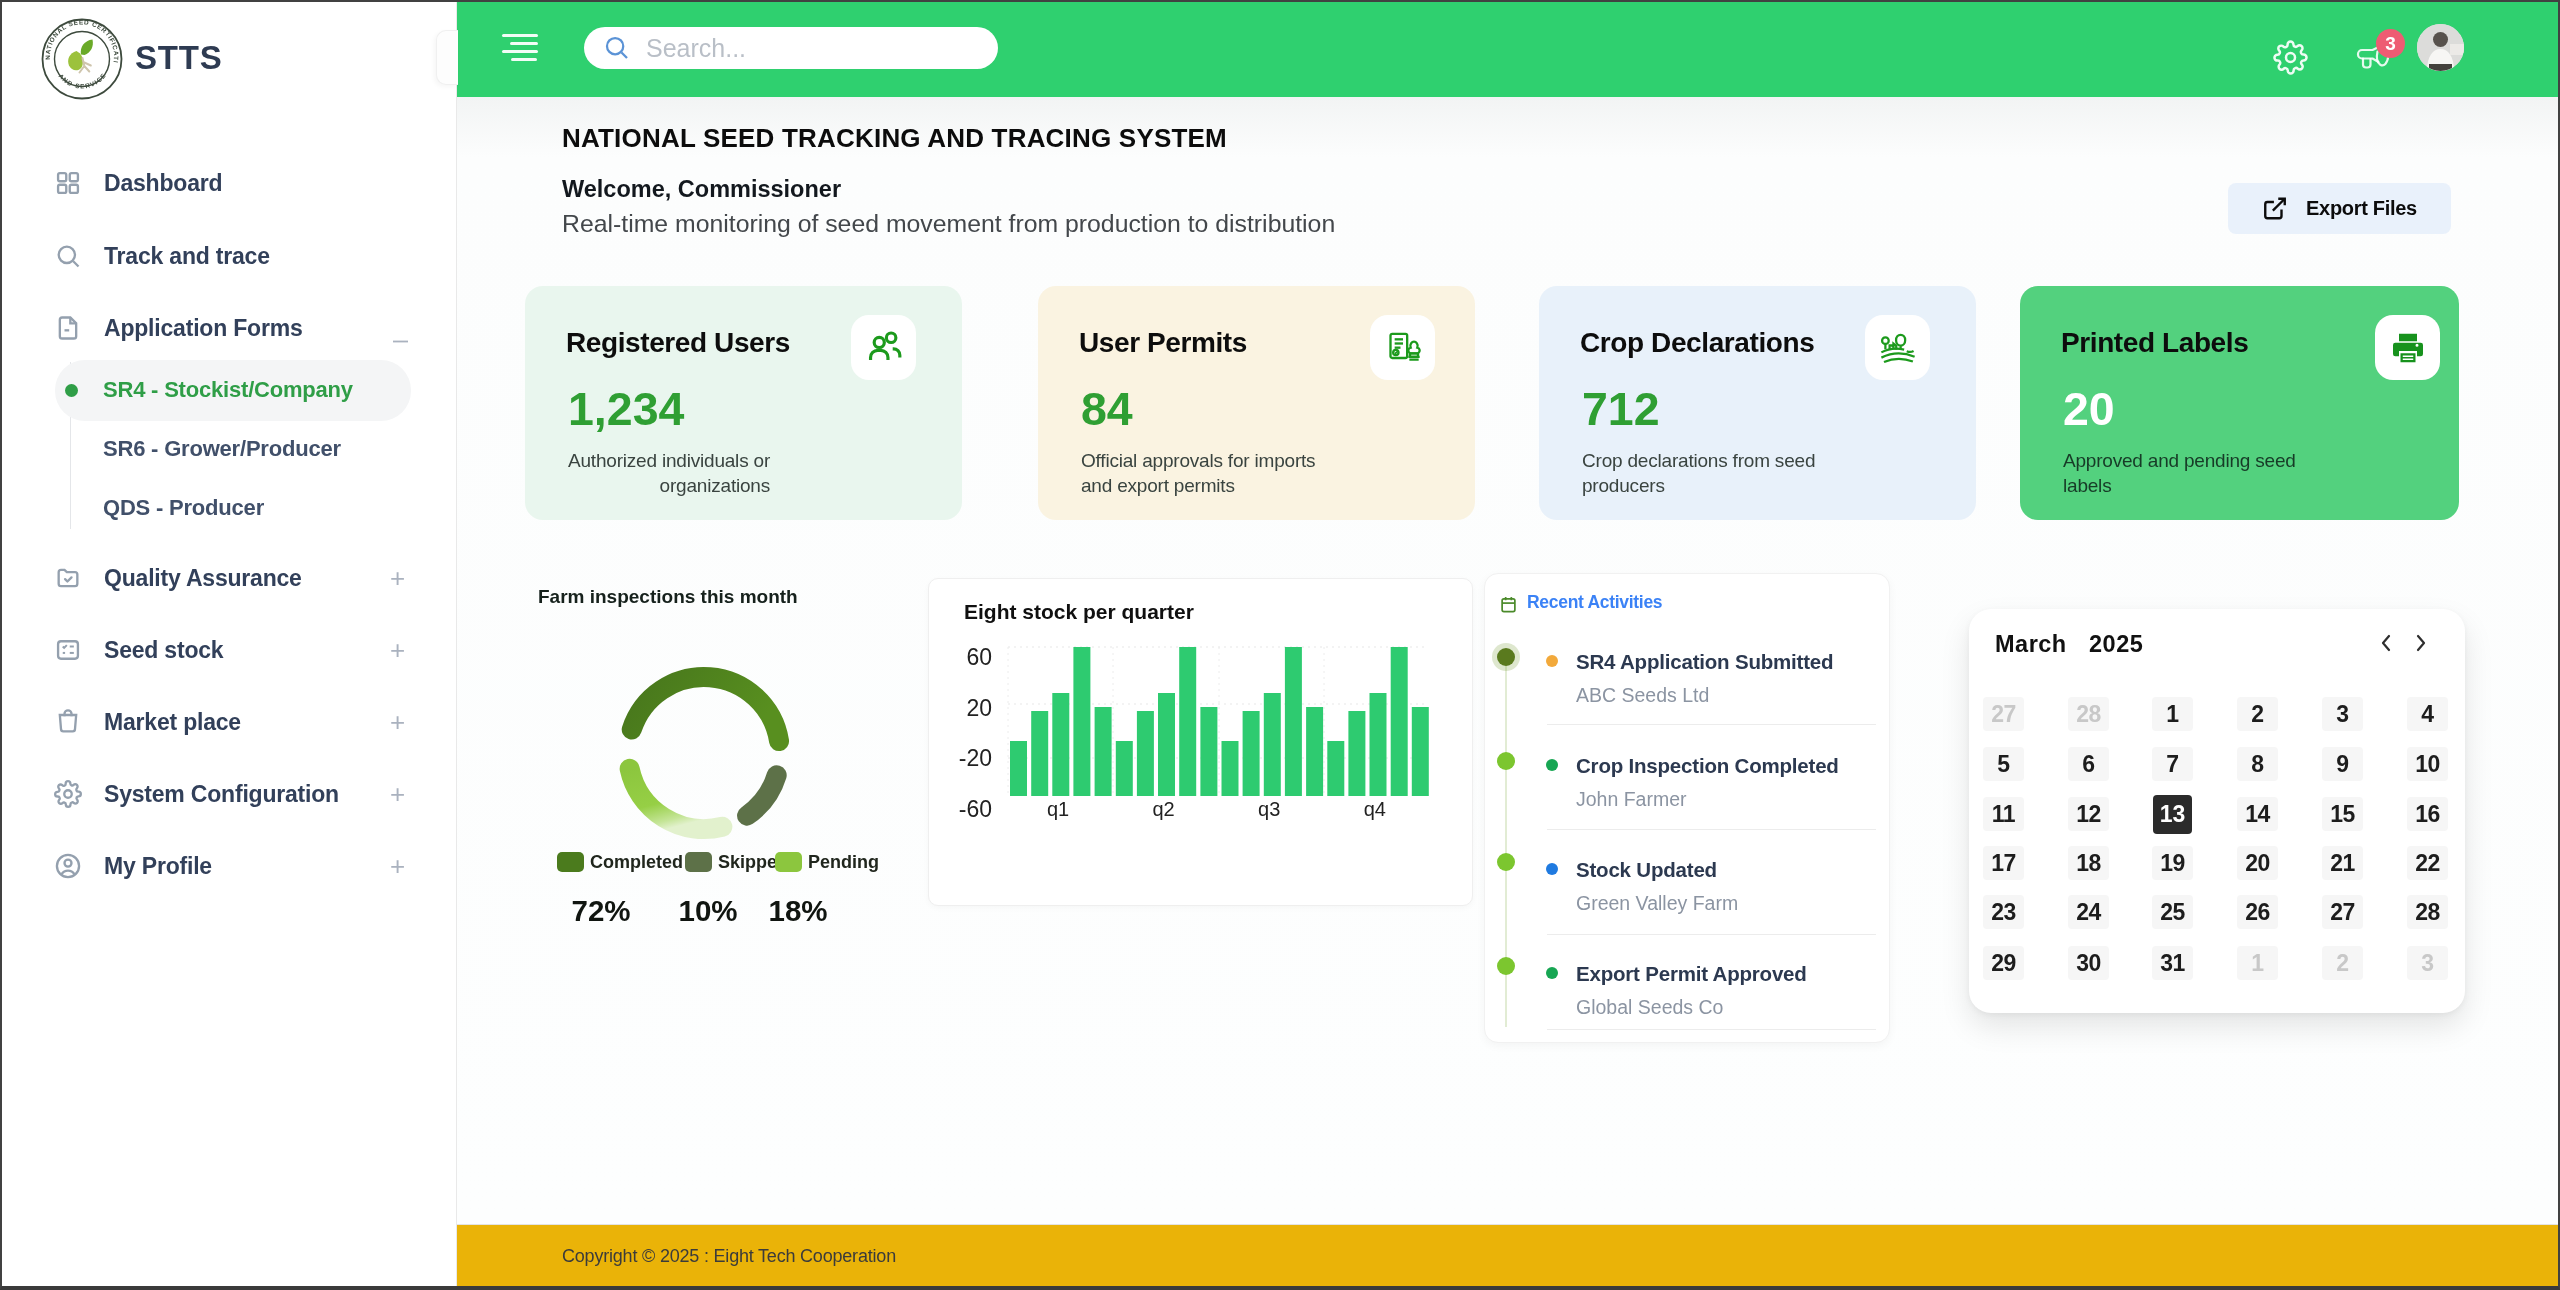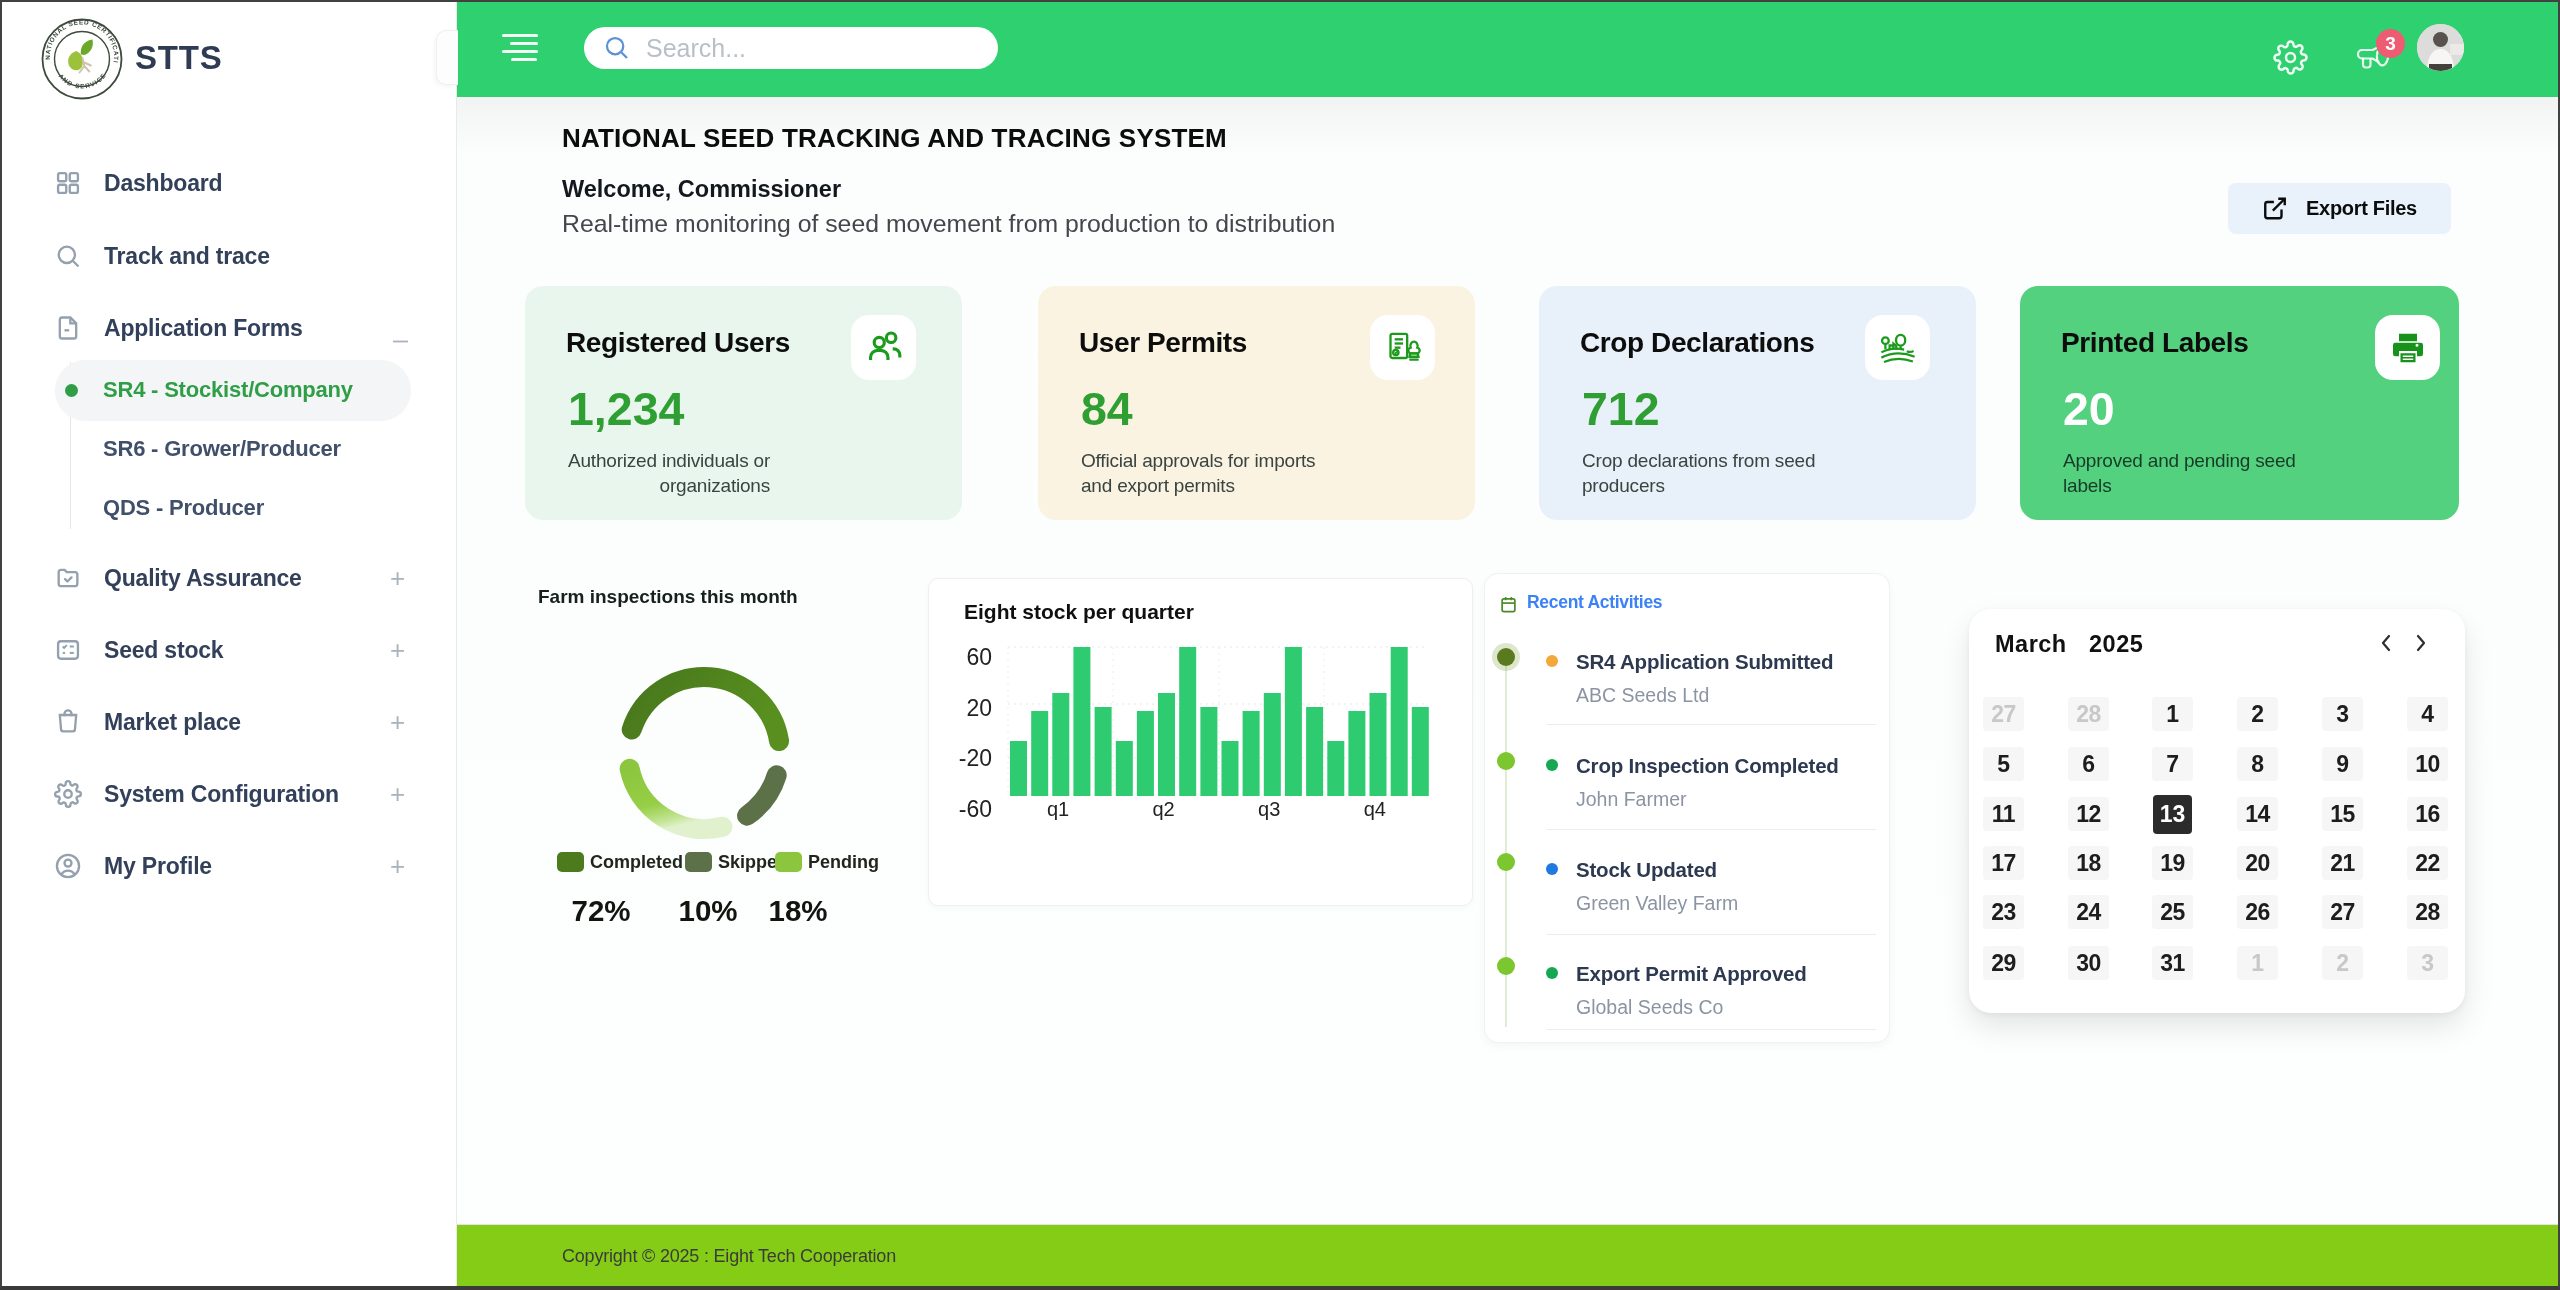--- a/index.html
+++ b/index.html
@@ -58,21 +58,21 @@
   .tl-line { position:absolute; left:20px; top:84px; width:2px; height:369px; background:#e2ecd4; }
   .tl-node { position:absolute; left:12px; width:18px; height:18px; border-radius:50%; }
   
   .cal { position:absolute; left:1969px; top:609px; width:496px; height:404px; background:#fff; border-radius:22px; box-shadow:0 14px 30px rgba(0,0,0,.10), 0 2px 6px rgba(0,0,0,.05); }
   .cal-head { position:absolute; left:26px; top:22px; font-size:23.5px; font-weight:600; color:#111; letter-spacing:0.5px; }
   .cell { position:absolute; width:41px; height:34px; background:#f6f6f6; border-radius:4px; }
   .dnum { position:absolute; font-size:23px; font-weight:700; color:#1d1d1d; text-align:center; width:85px; letter-spacing:-0.5px; }
   .dnum.mut { color:#c8c8c8; }
   .sel { position:absolute; width:39px; height:39px; background:#2b2b2b; border-radius:4px; color:#fff; font-size:23px; font-weight:700; display:flex; align-items:center; justify-content:center; }
   
-  .footer { position:absolute; left:457px; top:1224px; width:2103px; height:66px; background:#84cc16; border-top:1px solid #e3e3e3; }
+  .footer { position:absolute; left:457px; top:1224px; width:2103px; height:66px; background:#eab308; border-top:1px solid #e3e3e3; }
   .footer .txt { position:absolute; left:105px; top:21px; font-size:18px; color:#3b3b3b; letter-spacing:-0.2px; }
 </style>
 </head>
 <body>
 <div class="sidebar">
 
   <svg width="82" height="82" style="position:absolute;left:41px;top:18px;" viewBox="0 0 82 82">
     <circle cx="41" cy="41" r="39.5" fill="#fff" stroke="#3d4a3d" stroke-width="1.8"></circle>
     <circle cx="41" cy="41" r="27.5" fill="#fff" stroke="#3d4a3d" stroke-width="1.4"></circle>
     <path id="arcT" d="M 9.5 44 A 32 32 0 1 1 72.5 44" fill="none"></path>

